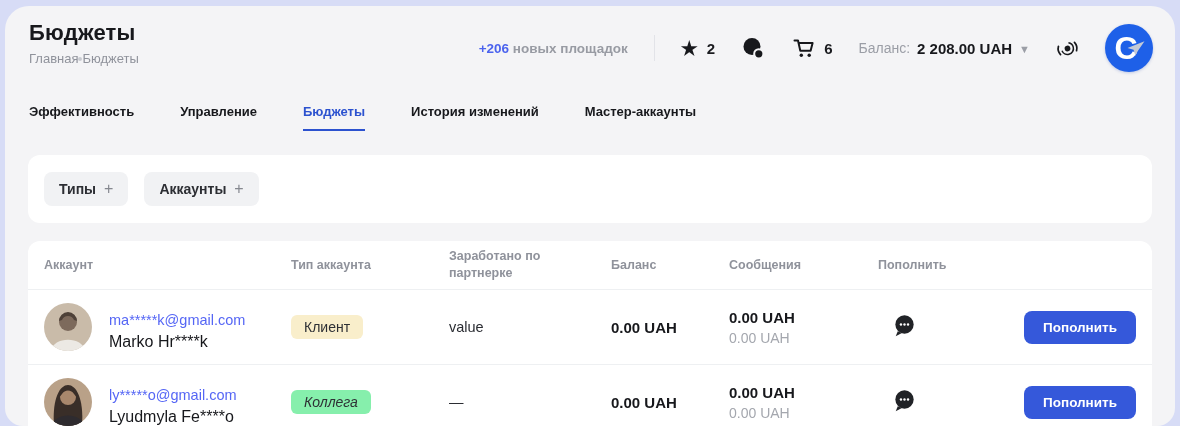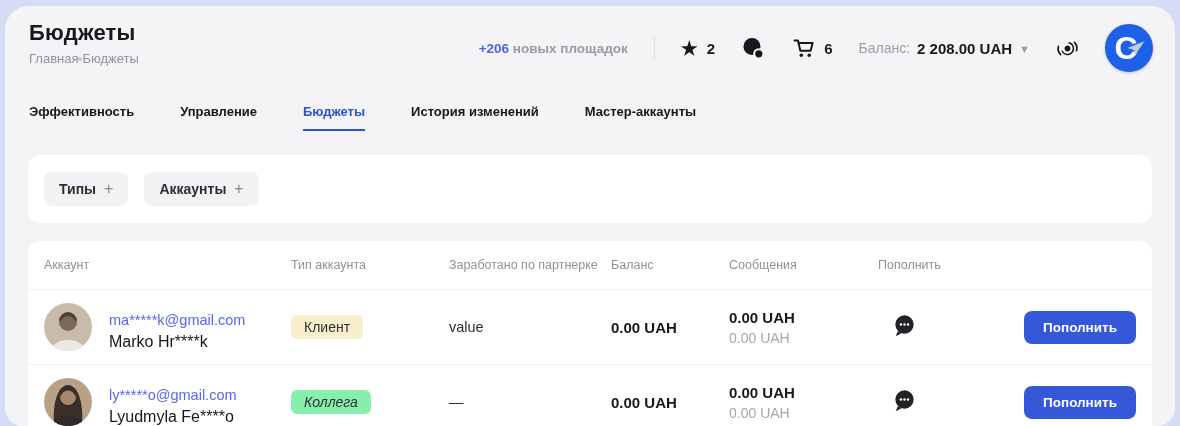--- a/index.html
+++ b/index.html
@@ -37,21 +37,21 @@
   .tabs { display:flex; gap:46px; padding:0 24px; margin-top:28px; }
   .tab { font-size:13px; font-weight:700; color:#17181c; padding-bottom:10px; cursor:pointer; border-bottom:2px solid transparent; }
   .tab.active { color:#2c52cf; border-bottom-color:#2c52cf; }
   
   .filter-card { margin:24px 23px 0; background:#fff; border-radius:12px; padding:17px 16px; display:flex; gap:16px; }
   .chip { background:#f1f2f4; border-radius:8px; padding:9px 15px; font-size:14px; font-weight:600; color:#2c2e33; display:flex; align-items:center; gap:8px; cursor:pointer; }
   .chip-plus { color:#85888f; font-weight:400; font-size:16px; line-height:1; }
   
   .table-card { margin:18px 23px 0; background:#fff; border-radius:12px 12px 0 0; overflow:hidden; }
   .tgrid { display:grid; grid-template-columns:247px 158px 162px 118px 149px 116px 1fr; align-items:center; padding:0 16px; }
-  .thead { color:#8f929b; font-size:12.5px; font-weight:400; line-height:1.35; min-height:48px; }
+  .thead { color:#8f929b; font-size:12.5px; font-weight:700; line-height:1.35; min-height:48px; }
   .thead > div { padding-right:10px; }
   .trow { border-top:1px solid #eef0f2; min-height:75px; }
   .cell-account { display:flex; align-items:flex-end; gap:17px; }
   .avatar { width:48px; height:48px; border-radius:50%; overflow:hidden; flex:none; }
   .acc-email { font-size:14.5px; color:#5566f5; cursor:pointer; }
   .acc-name { font-size:16px; color:#17181c; margin-top:5px; }
   .badge { display:inline-block; border-radius:6px; padding:4px 13px; font-size:14px; color:#2e3035; }
   .cell-earned { font-size:14.5px; color:#2b2d33; }
   .money { font-size:15px; font-weight:700; color:#17181c; }
   .money-sub { font-size:14px; color:#a4a7ae; margin-top:4px; }

